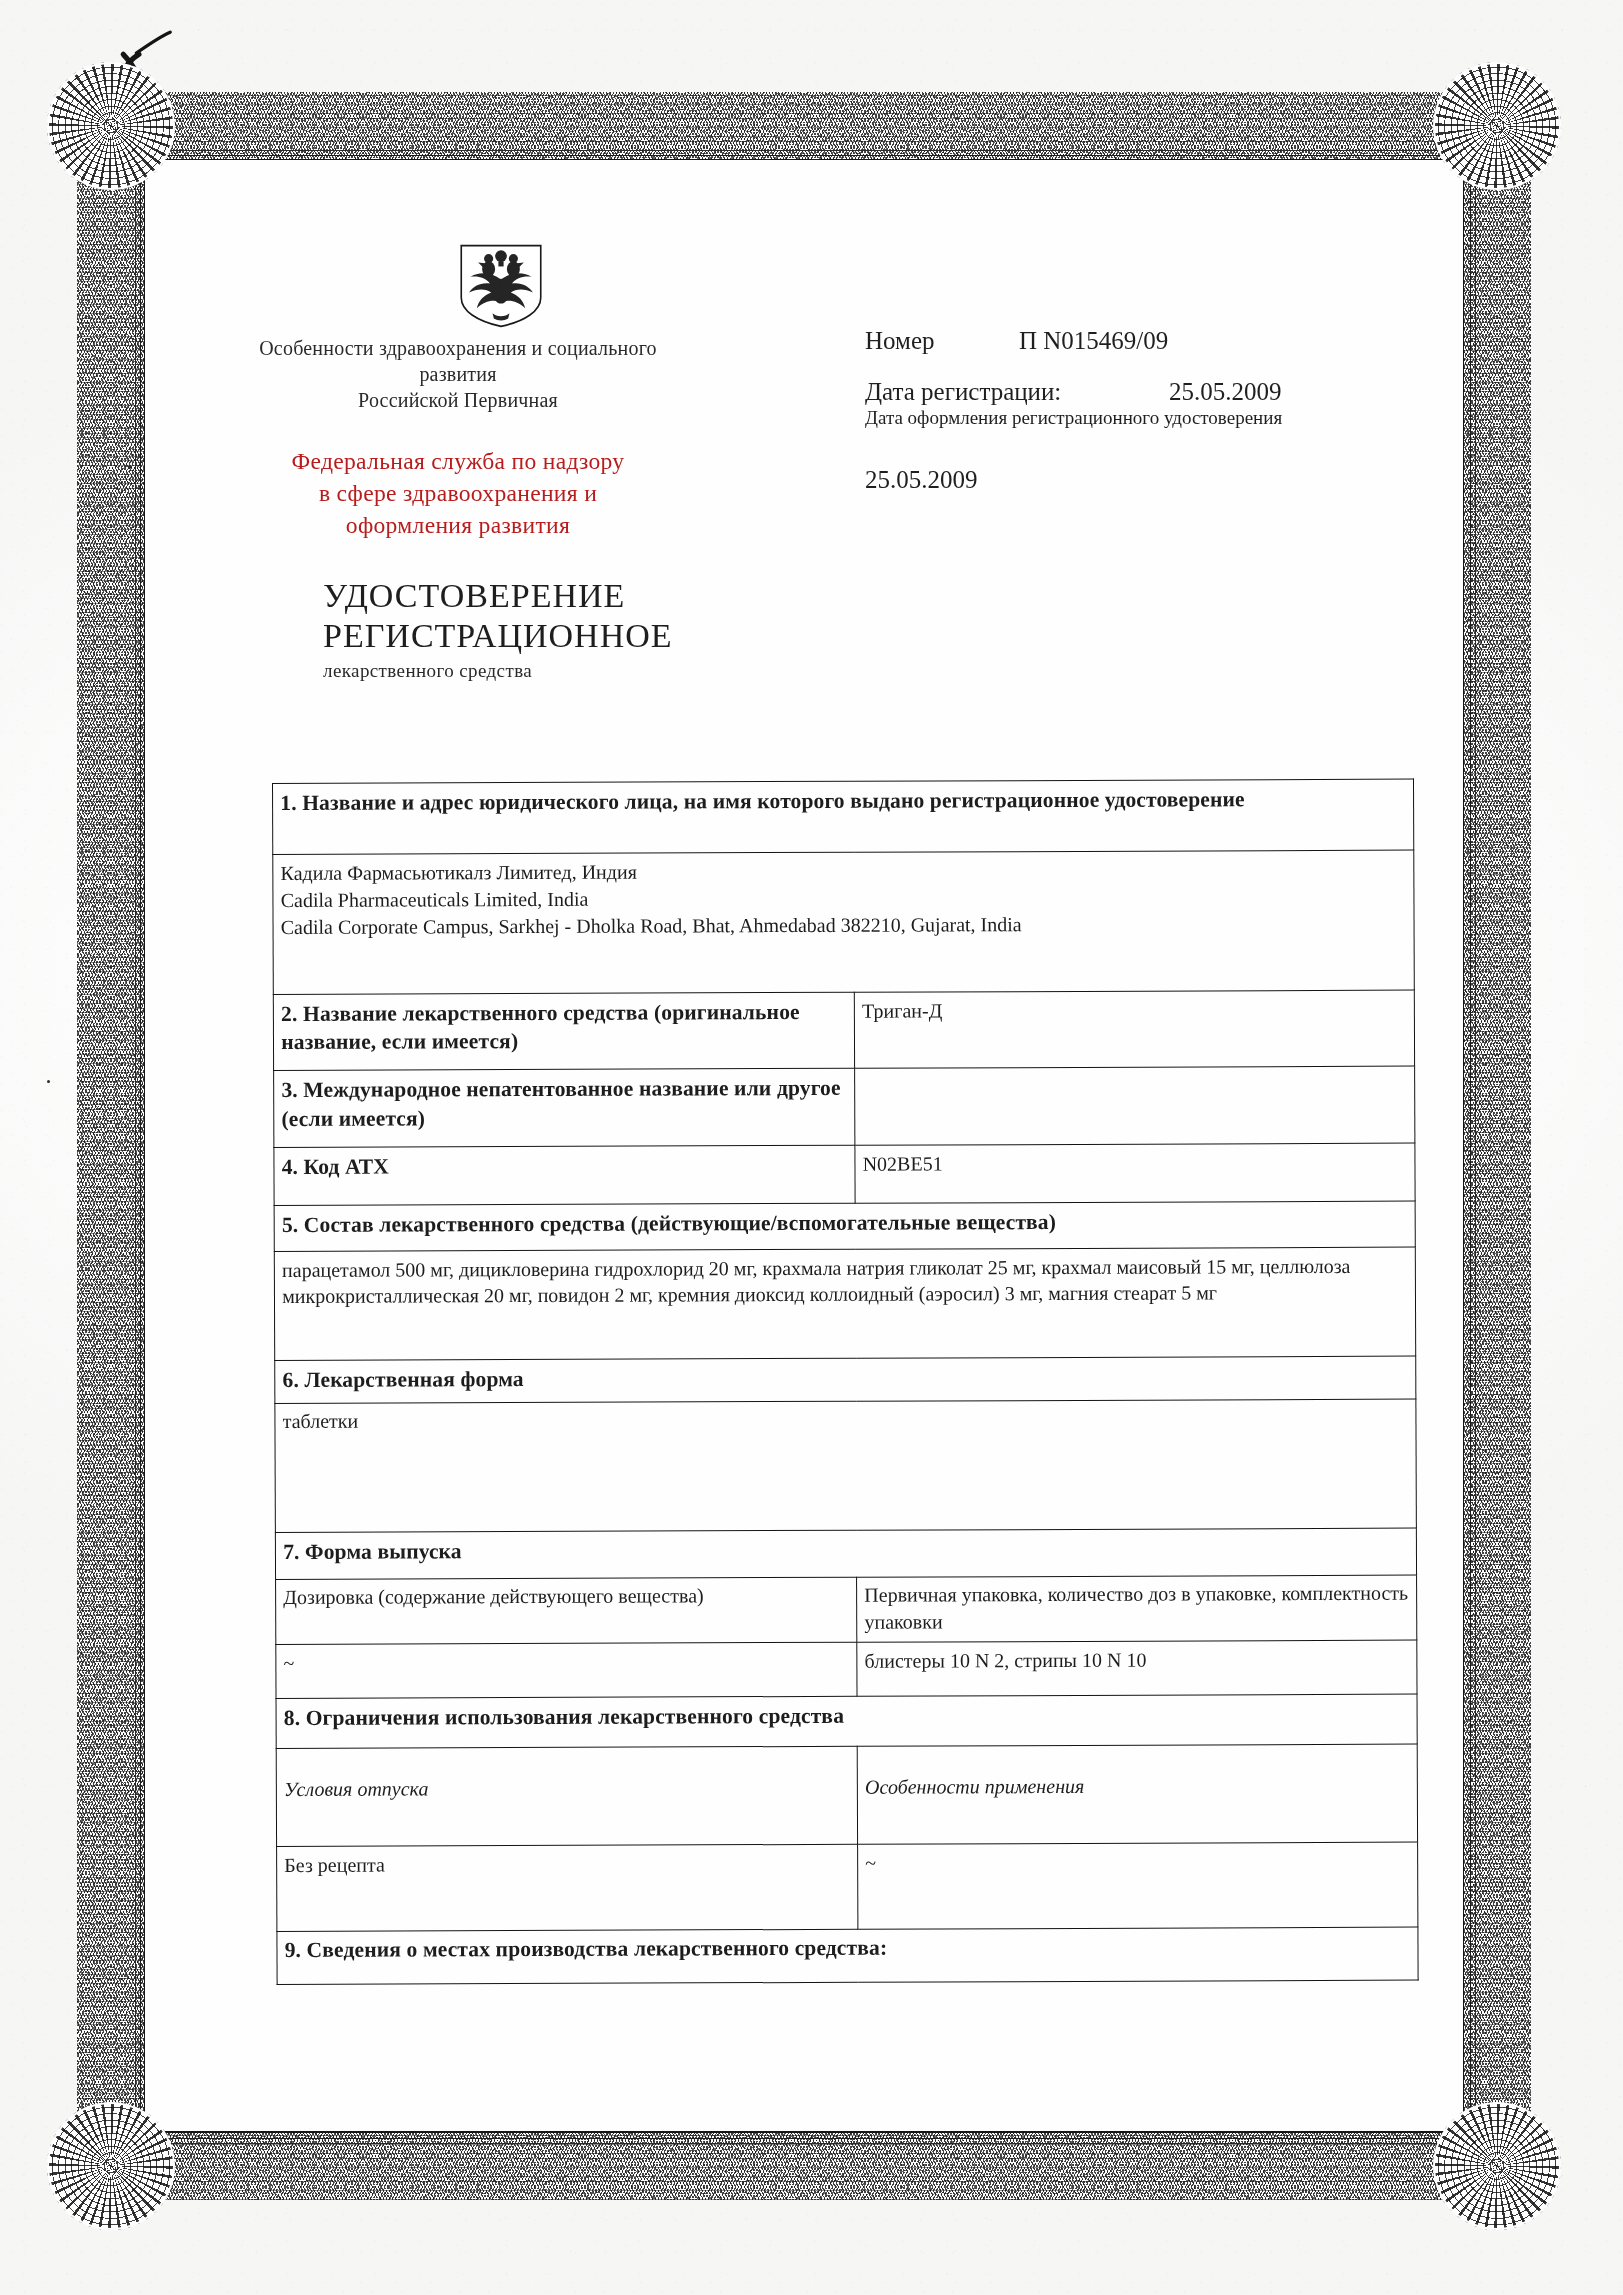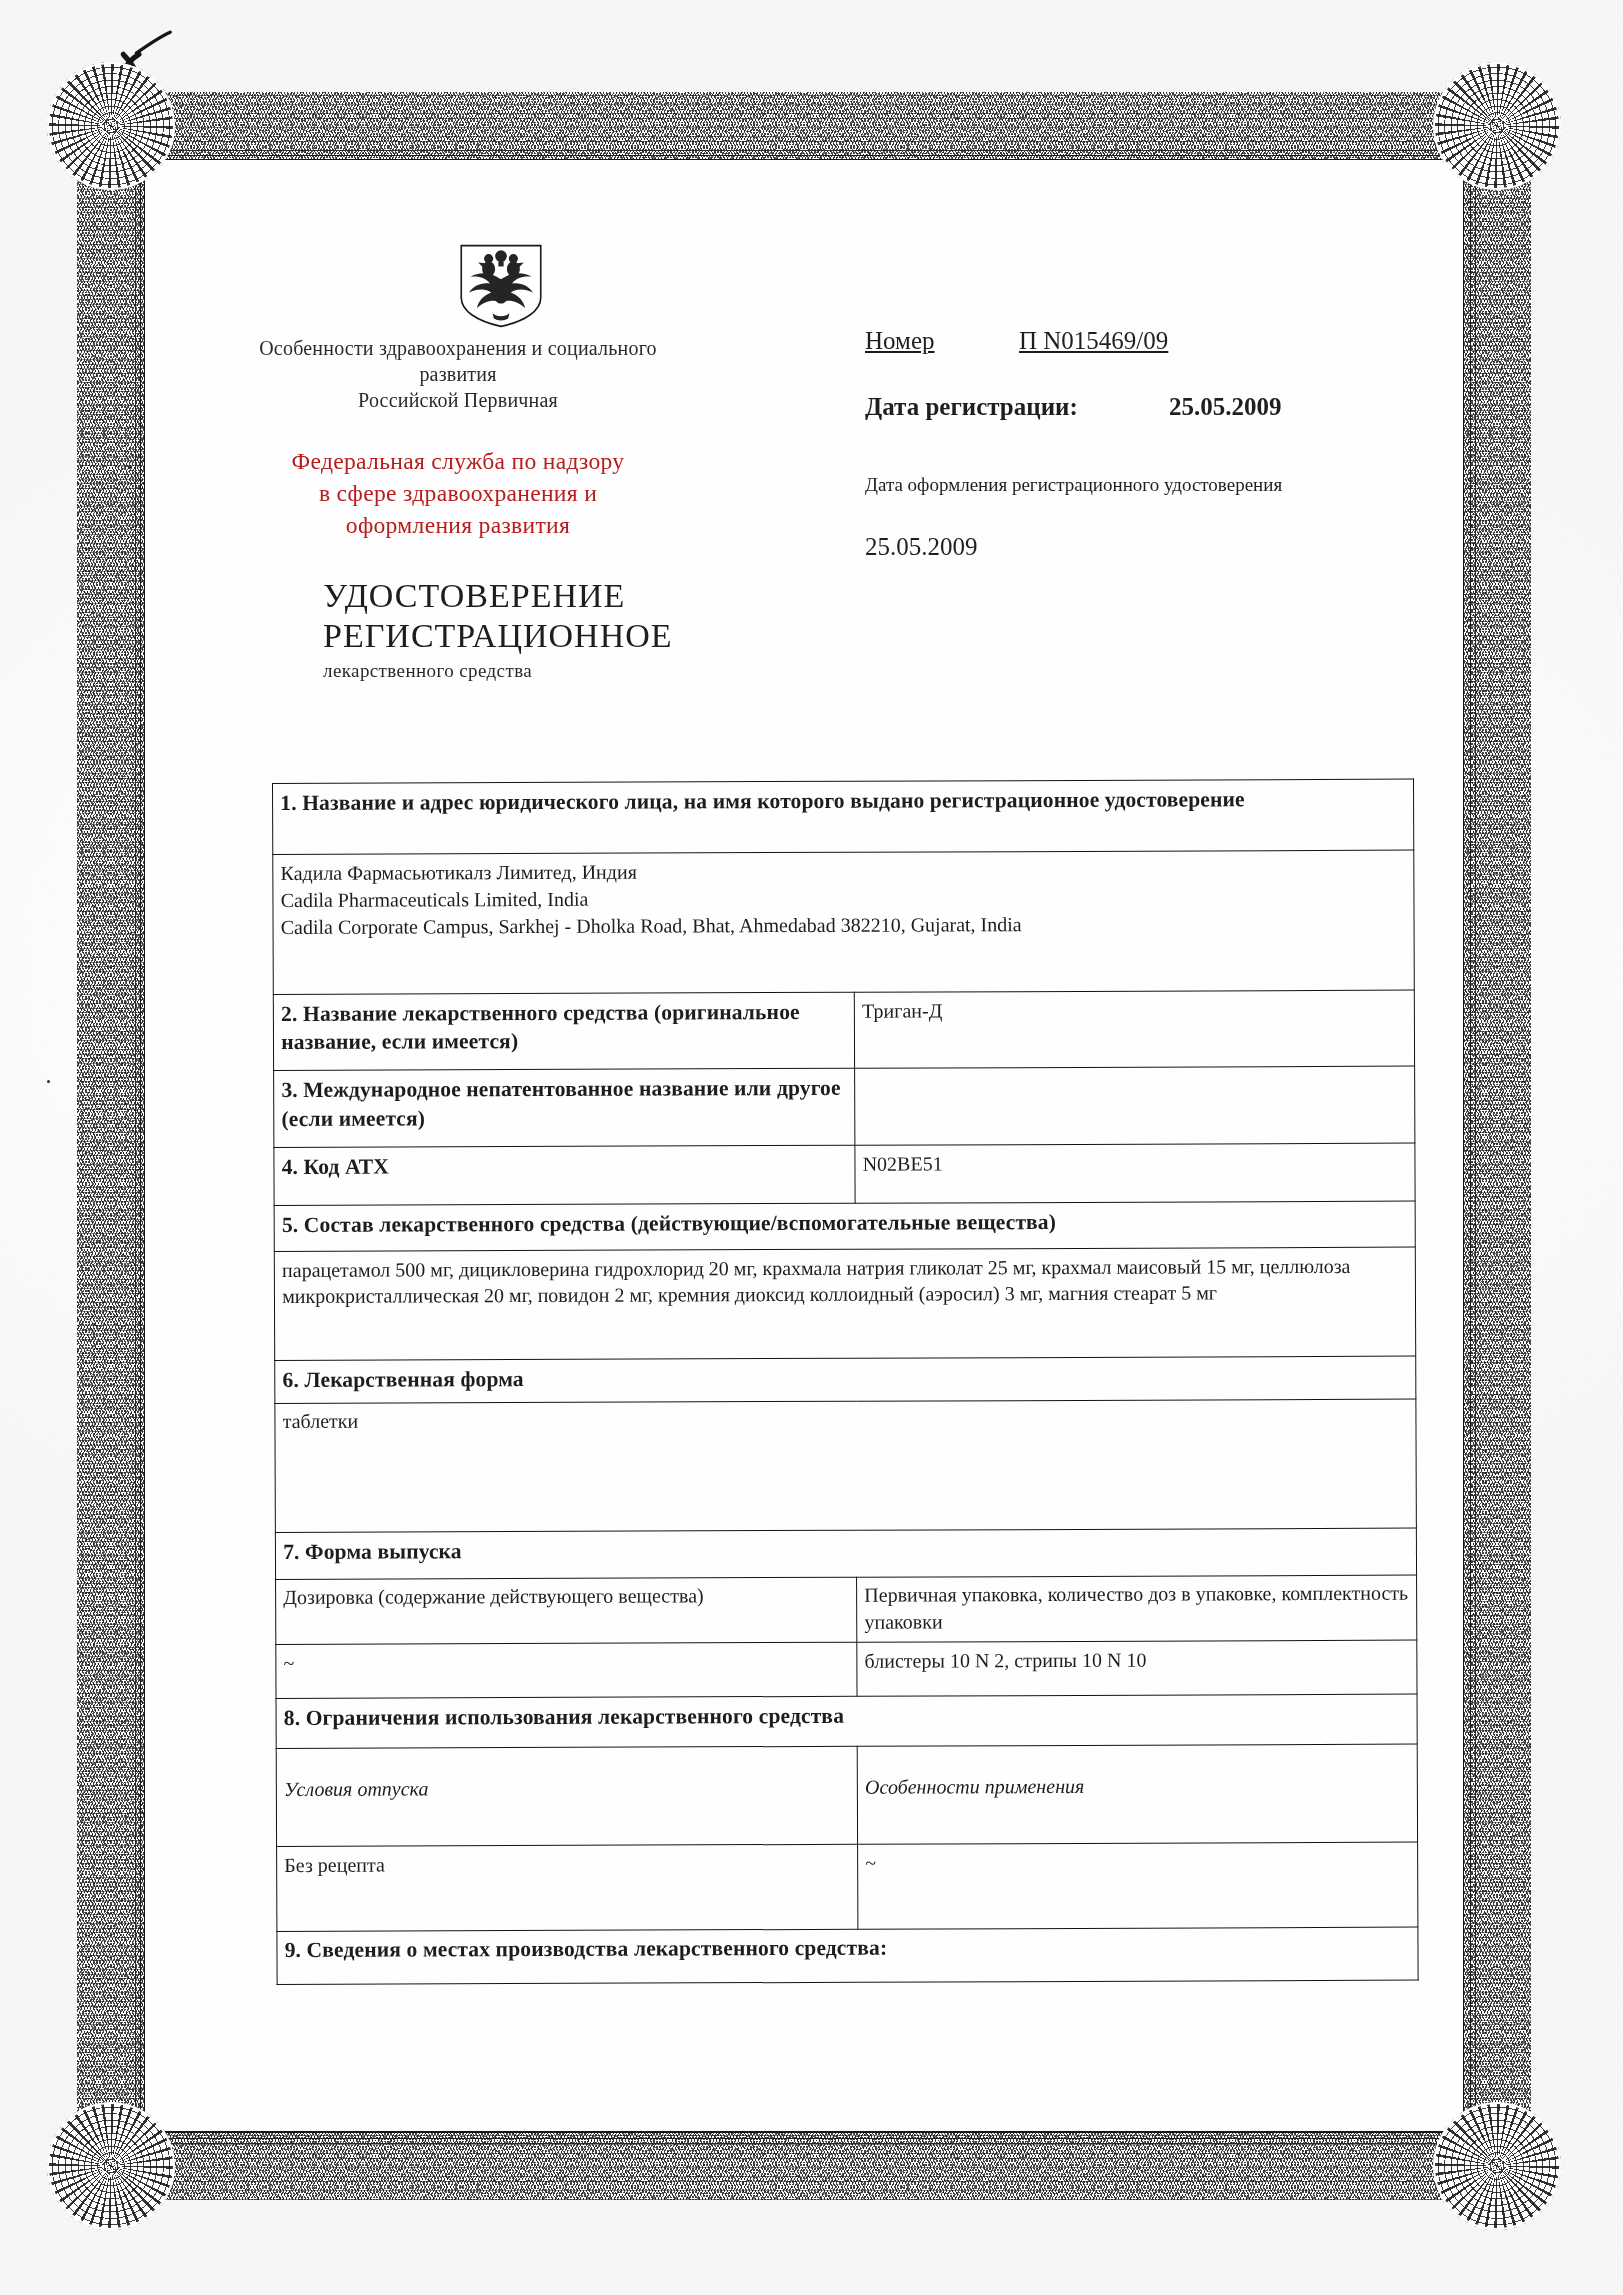--- a/index.html
+++ b/index.html
@@ -98,23 +98,23 @@
 
   #title-block{position:absolute;left:323px;top:576px;width:511px;}
   .title-main{font-size:34px;letter-spacing:1px;line-height:1.18;color:#1e1e1e;}
   .title-sub{font-size:19px;letter-spacing:0.4px;margin-top:3.9px;color:#2a2a2a;}
 
   
   #meta-block{position:absolute;left:865px;top:327px;width:543px;}
   .meta-row{display:flex;align-items:baseline;margin-bottom:0;}
   .meta-label{font-size:25px;color:#1f1f1f;}
   .meta-value{font-size:25px;color:#1f1f1f;}
-  #meta-number{margin-bottom:38px;text-decoration:underline;}
+  #meta-number{margin-bottom:23px;}
   #meta-number .meta-label{width:154px;}
-  #meta-regdate{margin-bottom:52px;font-weight:bold;}
+  #meta-regdate{}
   #meta-regdate .meta-label{width:216px;}
   #meta-regdate .meta-value{margin-left:88px;}
   #meta-issue-label{font-size:19px;line-height:1.30;color:#1f1f1f;}
   #meta-issue-date{font-size:25px;margin-top:35px;color:#1f1f1f;}
 
   
   #doc-table{
     position:absolute;left:272px;top:783px;width:1140px;
     border-collapse:collapse;table-layout:fixed;
     transform:rotate(-0.22deg);transform-origin:left top;

